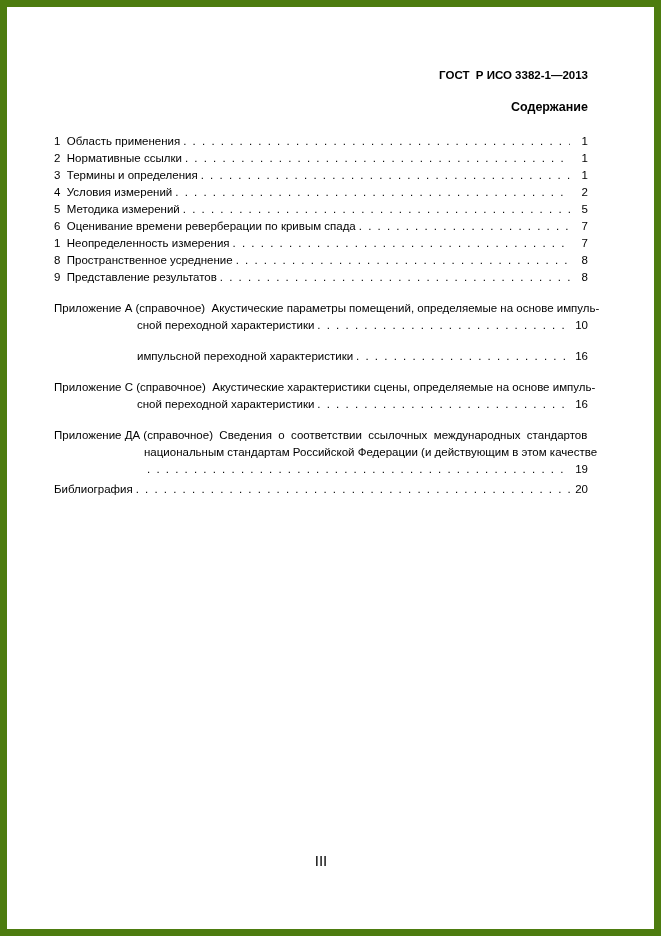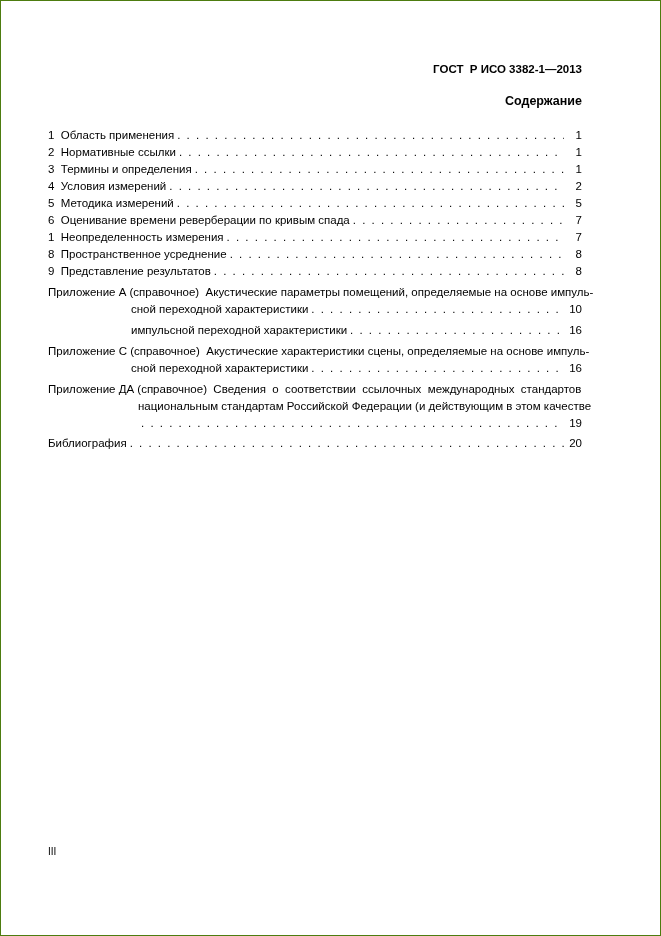--- a/index.html
+++ b/index.html
@@ -12,21 +12,21 @@
     height: 936px;
     position: relative;
     font-family: "Liberation Sans", sans-serif;
     color: #000000;
     overflow: hidden;
   }
   .page {
     position: absolute;
     inset: 0;
     background: #ffffff;
-    border: 1px solid #4d7c0f;
+    border: 7px solid #4d7c0f;
     box-sizing: border-box;
   }
   .header {
     position: absolute;
     top: 62px;
     left: 47px;
     width: 534px;
     text-align: right;
     font-weight: bold;
     font-size: 11.5px;
@@ -43,21 +43,21 @@
   }
   .toc {
     position: absolute;
     top: 126px;
     left: 47px;
     width: 534px;
     font-size: 11.5px;
     line-height: 17px;
   }
   .entry { margin: 0; }
-  .entry.multi { margin-top: 4px; margin-bottom: 3px; }
+  .entry.multi { margin-top: 14px; margin-bottom: 3px; }
   .line { white-space: pre; }
   .lastline {
     display: flex;
     align-items: baseline;
   }
   .lastline .text {
     white-space: pre;
     flex: 0 0 auto;
   }
   .leader {
@@ -75,22 +75,22 @@
     flex: 0 0 auto;
     min-width: 16px;
     text-align: right;
     white-space: pre;
   }
   .folio {
     position: absolute;
     top: 845px;
     left: 47px;
     width: 534px;
-    text-align: left;
-    font-size: 10px;
+    text-align: center;
+    font-size: 15px;
   }
 </style>
 </head>
 <body>
 
 <div class="page">
   <div class="header">ГОСТ  Р ИСО 3382-1—2013</div>
 
   <div class="title">Содержание</div>
 

